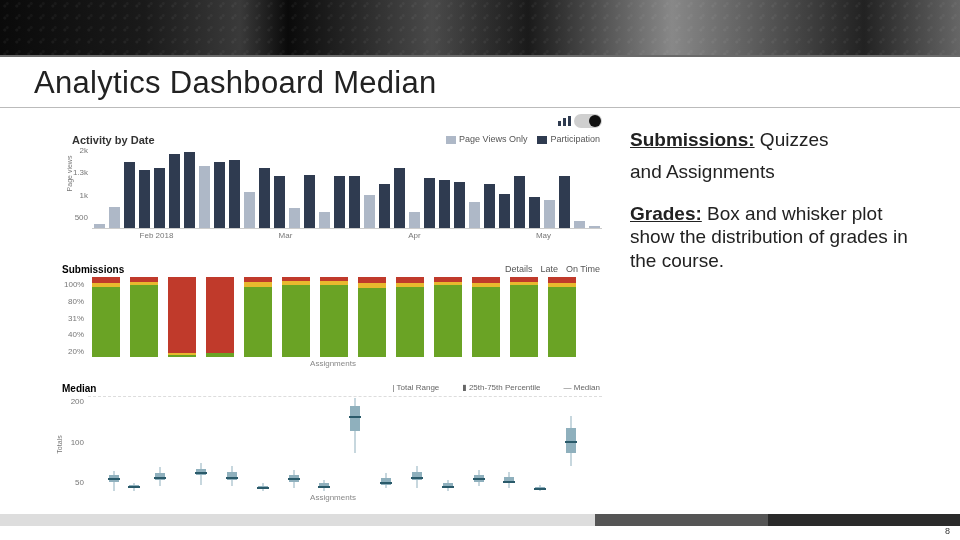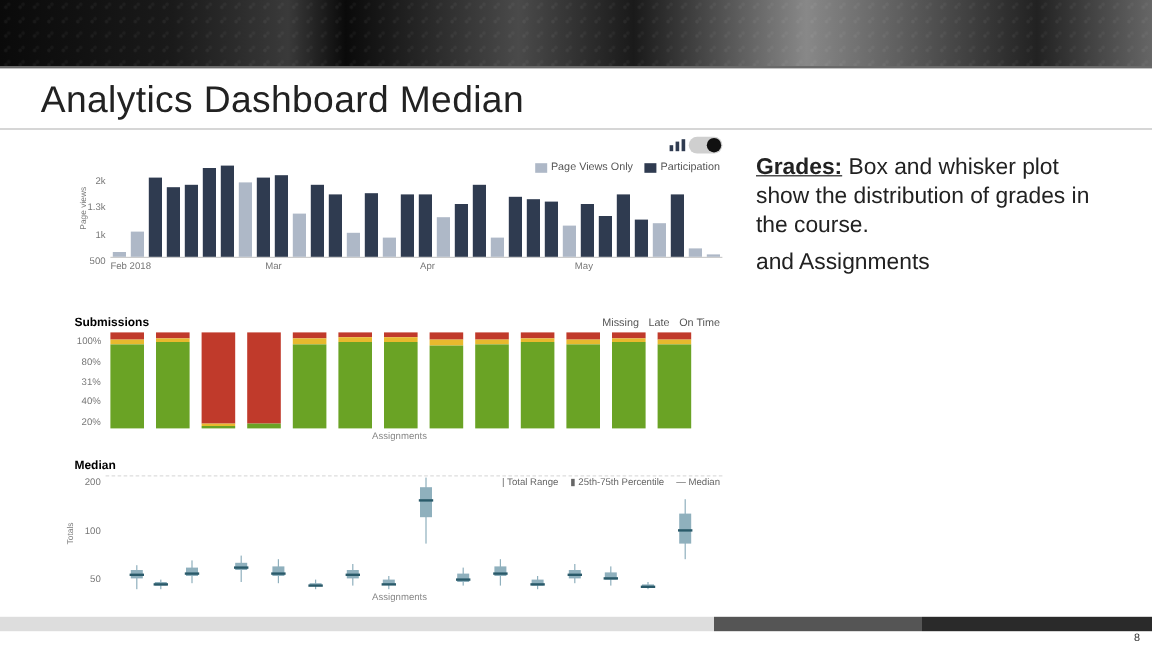--- a/index.html
+++ b/index.html
@@ -21,34 +21,34 @@
   
   .act{height:122px;padding-top:14px}
   .act-title{font-size:11px;font-weight:700;color:#333;margin:0 0 2px 14px}
   .legend{position:absolute;right:8px;top:14px;font-size:9px;color:#555;display:flex;gap:10px}
   .legend .sw{display:inline-block;width:10px;height:8px;vertical-align:middle;margin-right:3px}
   .plot{position:relative;height:80px;margin-left:34px;margin-right:6px;border-bottom:1px solid #ccc;display:flex;align-items:flex-end;gap:4px;padding-left:2px}
   .yaxis{position:absolute;left:12px;top:26px;font-size:8px;color:#777;display:flex;flex-direction:column;justify-content:space-between;height:76px;text-align:right;width:18px}
   .ylabel{position:absolute;left:-6px;top:50px;transform:rotate(-90deg);font-size:7px;color:#777}
   .bar{width:11px}
   .xticks{margin-left:34px;display:flex;font-size:8px;color:#777;padding-top:2px}
-  .xticks span{flex:1;}
+  .xticks span{flex:1;text-align:center}
   
   .sub{height:115px;padding-top:4px}
   .sub-title{font-size:10px;font-weight:700;margin:2px 0 2px 4px}
   .sub-legend{position:absolute;right:8px;top:6px;font-size:9px;color:#555;display:flex;gap:8px}
   .sub-plot{position:relative;height:80px;margin-left:30px;margin-right:6px;display:flex;align-items:flex-end;gap:10px;padding:0 4px}
   .sub-yaxis{position:absolute;left:6px;top:22px;font-size:8px;color:#777;display:flex;flex-direction:column;justify-content:space-between;height:76px;text-align:right;width:20px}
   .stack{width:28px;height:80px;display:flex;flex-direction:column-reverse}
   .seg{width:100%}
   .sub-xlabel{text-align:center;font-size:8px;color:#888;margin-top:2px}
   
   .grd{height:130px;padding-top:2px}
   .grd-title{font-size:10px;font-weight:700;margin:2px 0 2px 4px}
-  .grd-legend{position:absolute;right:8px;top:18px;font-size:8px;color:#666;display:flex;gap:10px}
+  .grd-legend{position:absolute;right:8px;top:4px;font-size:8px;color:#666;display:flex;gap:23px}
   .grd-plot{position:relative;height:94px;margin-left:30px;margin-right:6px;border-top:1px dashed #ddd}
   .grd-yaxis{position:absolute;left:6px;top:18px;font-size:8px;color:#777;display:flex;flex-direction:column;justify-content:space-between;height:90px;text-align:right;width:20px}
   .grd-ylabel{position:absolute;left:-8px;top:62px;transform:rotate(-90deg);font-size:7px;color:#777}
   .bw{position:absolute;width:10px;transform:translateX(-50%)}
   .whisker{position:absolute;left:50%;width:1px;background:#8fb0bd;transform:translateX(-50%)}
   .box{position:absolute;left:0;width:10px;background:#8fb0bd}
   .median{position:absolute;left:-1px;width:12px;height:2px;background:#2a5a6a}
   
   .right p{margin:0 0 18px;font-size:19px;line-height:1.25;color:#222}
   .right strong{font-weight:700}
@@ -74,20 +74,21 @@
       <div class="toggle-row">
         <div class="bars-icon">
             <span style="height:5px"></span>
             <span style="height:8px"></span>
             <span style="height:10px"></span>
           </div>
         <div class="switch">
             <div class="knob"></div>
           </div>
       </div>
+      <div class="act-title">Activity by Date</div>
       <div class="legend">
         <span><span class="sw" id="lg-pv" style="background: rgb(174, 184, 199);"></span><span>Page Views Only</span></span>
         <span><span class="sw" id="lg-pt" style="background: rgb(47, 59, 80);"></span><span>Participation</span></span>
       </div>
       <div class="ylabel">Page views</div>
       <div class="yaxis" id="act-y">
           <div>2k</div>
           <div>1.3k</div>
           <div>1k</div>
           <div>500</div>
@@ -132,21 +133,21 @@
           <span>Feb 2018</span>
           <span>Mar</span>
           <span>Apr</span>
           <span>May</span>
         </div>
     </div>
 
     <div class="chart-box sub">
       <div class="sub-title">Submissions</div>
       <div class="sub-legend">
-        <span><span class="sw" id="lg-ms" style="background: rgb(192, 58, 43);"></span><span>Missing</span></span>
+        <span><span class="sw" id="lg-ms" style="background: rgb(192, 58, 43);"></span><span>Details</span></span>
         <span><span class="sw" id="lg-lt" style="background: rgb(232, 185, 46);"></span><span>Late</span></span>
         <span><span class="sw" id="lg-ot" style="background: rgb(106, 163, 37);"></span><span>On Time</span></span>
       </div>
       <div class="sub-yaxis" id="sub-y">
           <div>100%</div>
           <div>80%</div>
           <div>31%</div>
           <div>40%</div>
           <div>20%</div>
         </div>
@@ -314,19 +315,20 @@
     <div class="box" style="top:31.333333333333336px;height:25.066666666666663px"></div>
     <div class="median" style="top:43.86666666666667px"></div>
           </div>
         </div>
       <div class="sub-xlabel">Assignments</div>
     </div>
 
   </div>
 
   <div class="right">
+    <p><strong class="u">Submissions:</strong><span> Quizzes</span></p>
+    <p style="margin-top:-10px">and Assignments</p>
     <p><strong class="u">Grades:</strong><span> Box and whisker plot show the distribution of grades in the course.</span></p>
-    <p style="margin-top:-10px">and Assignments</p>
   </div>
 </div>
 
 <div class="footer"></div>
 <div class="pagenum">8</div>
 
 </body></html>

